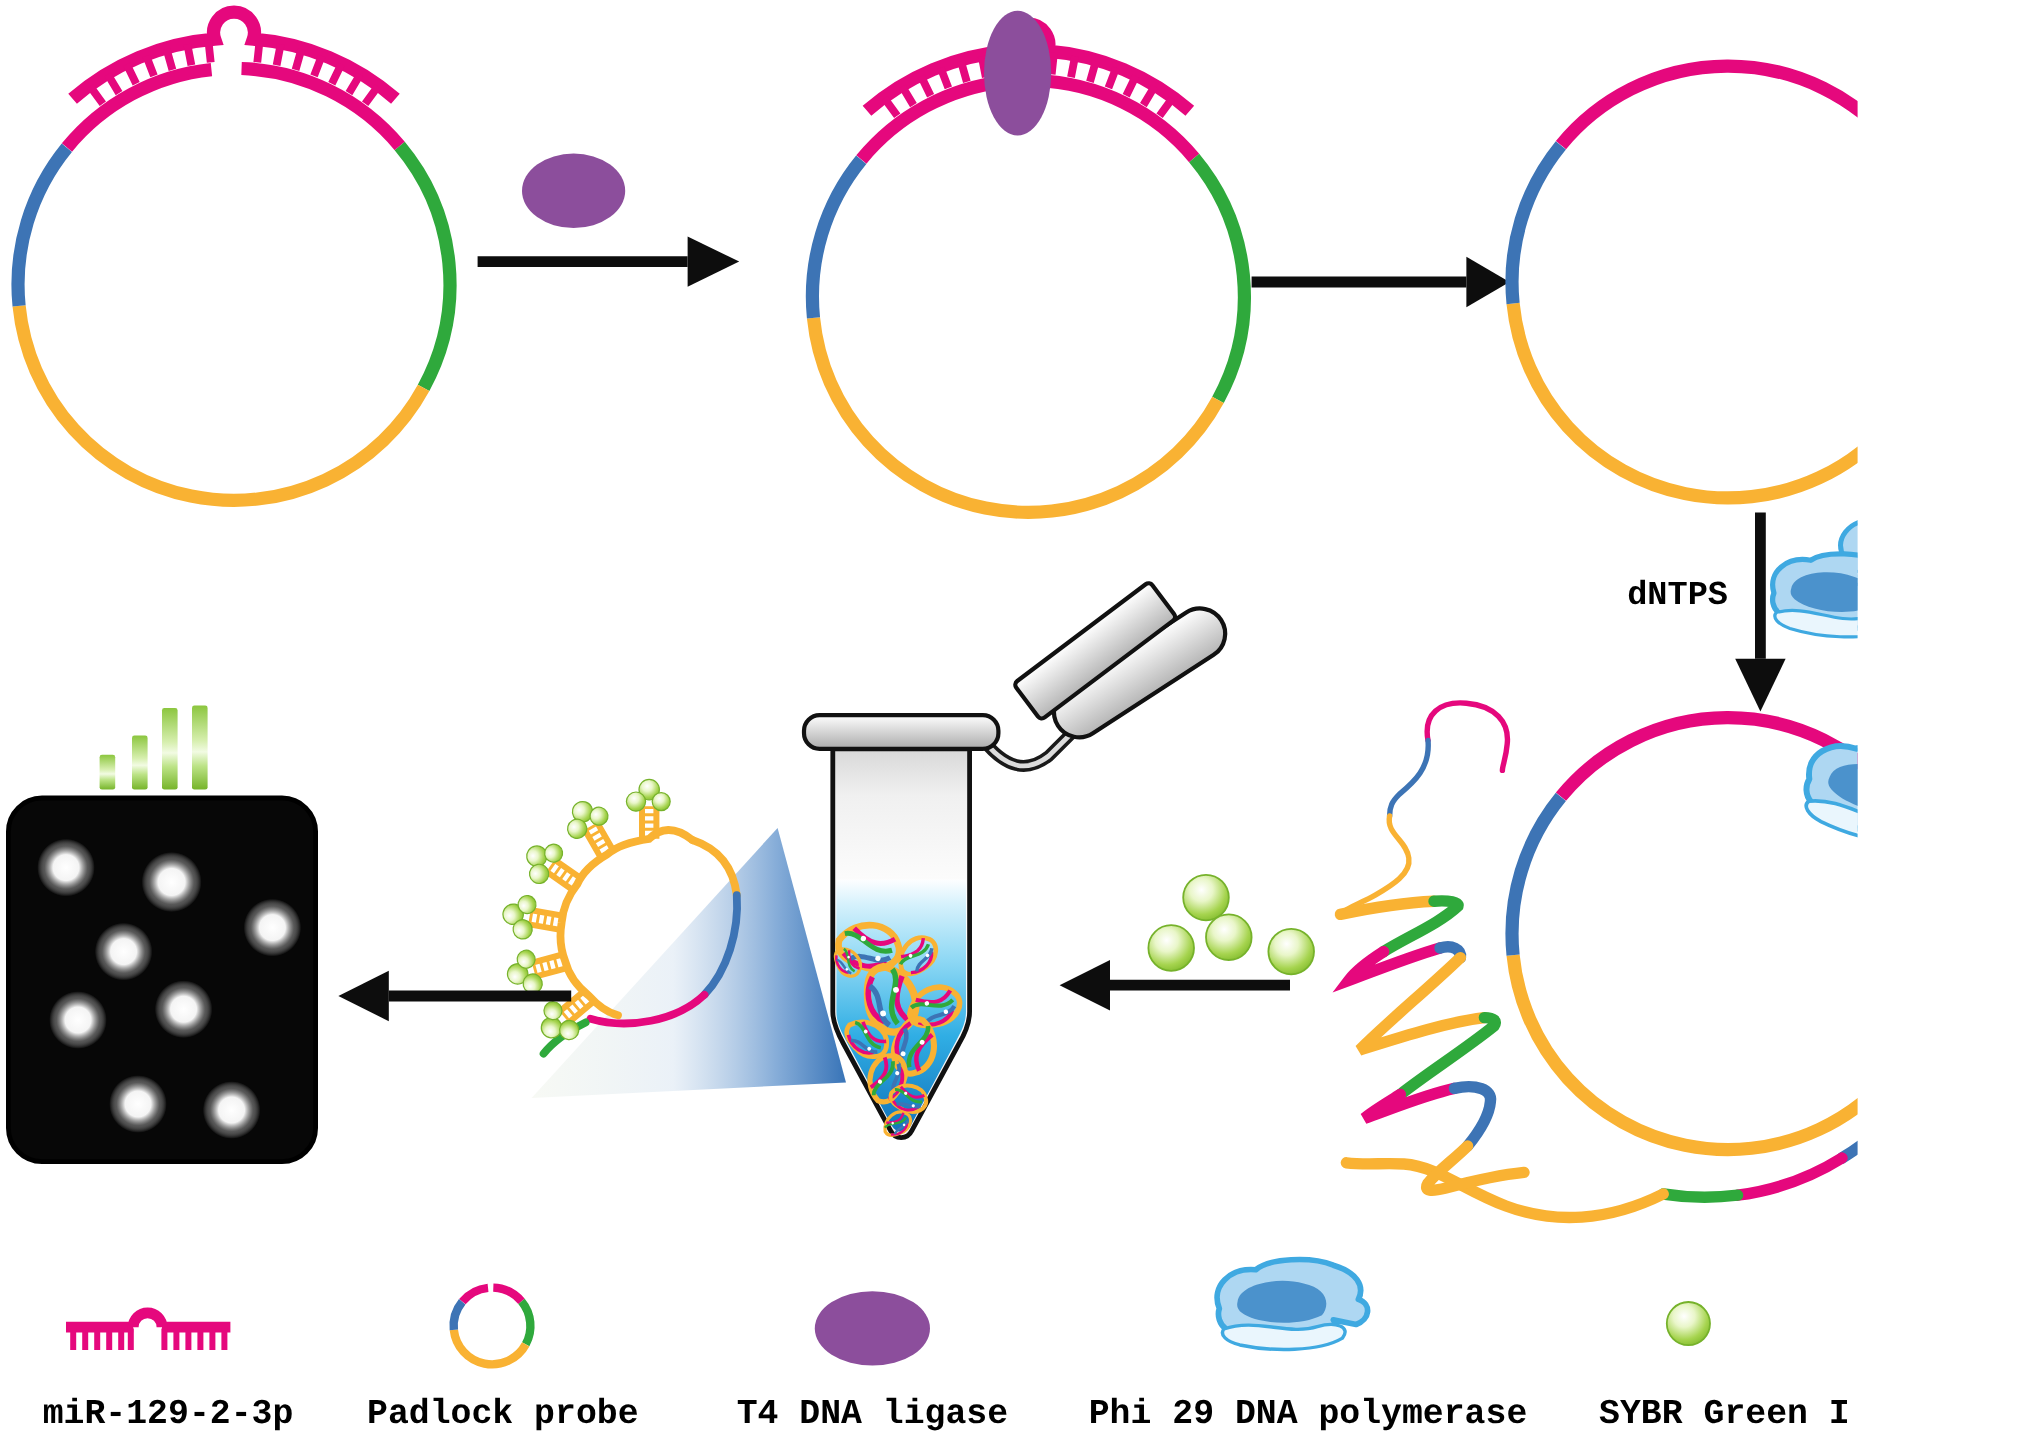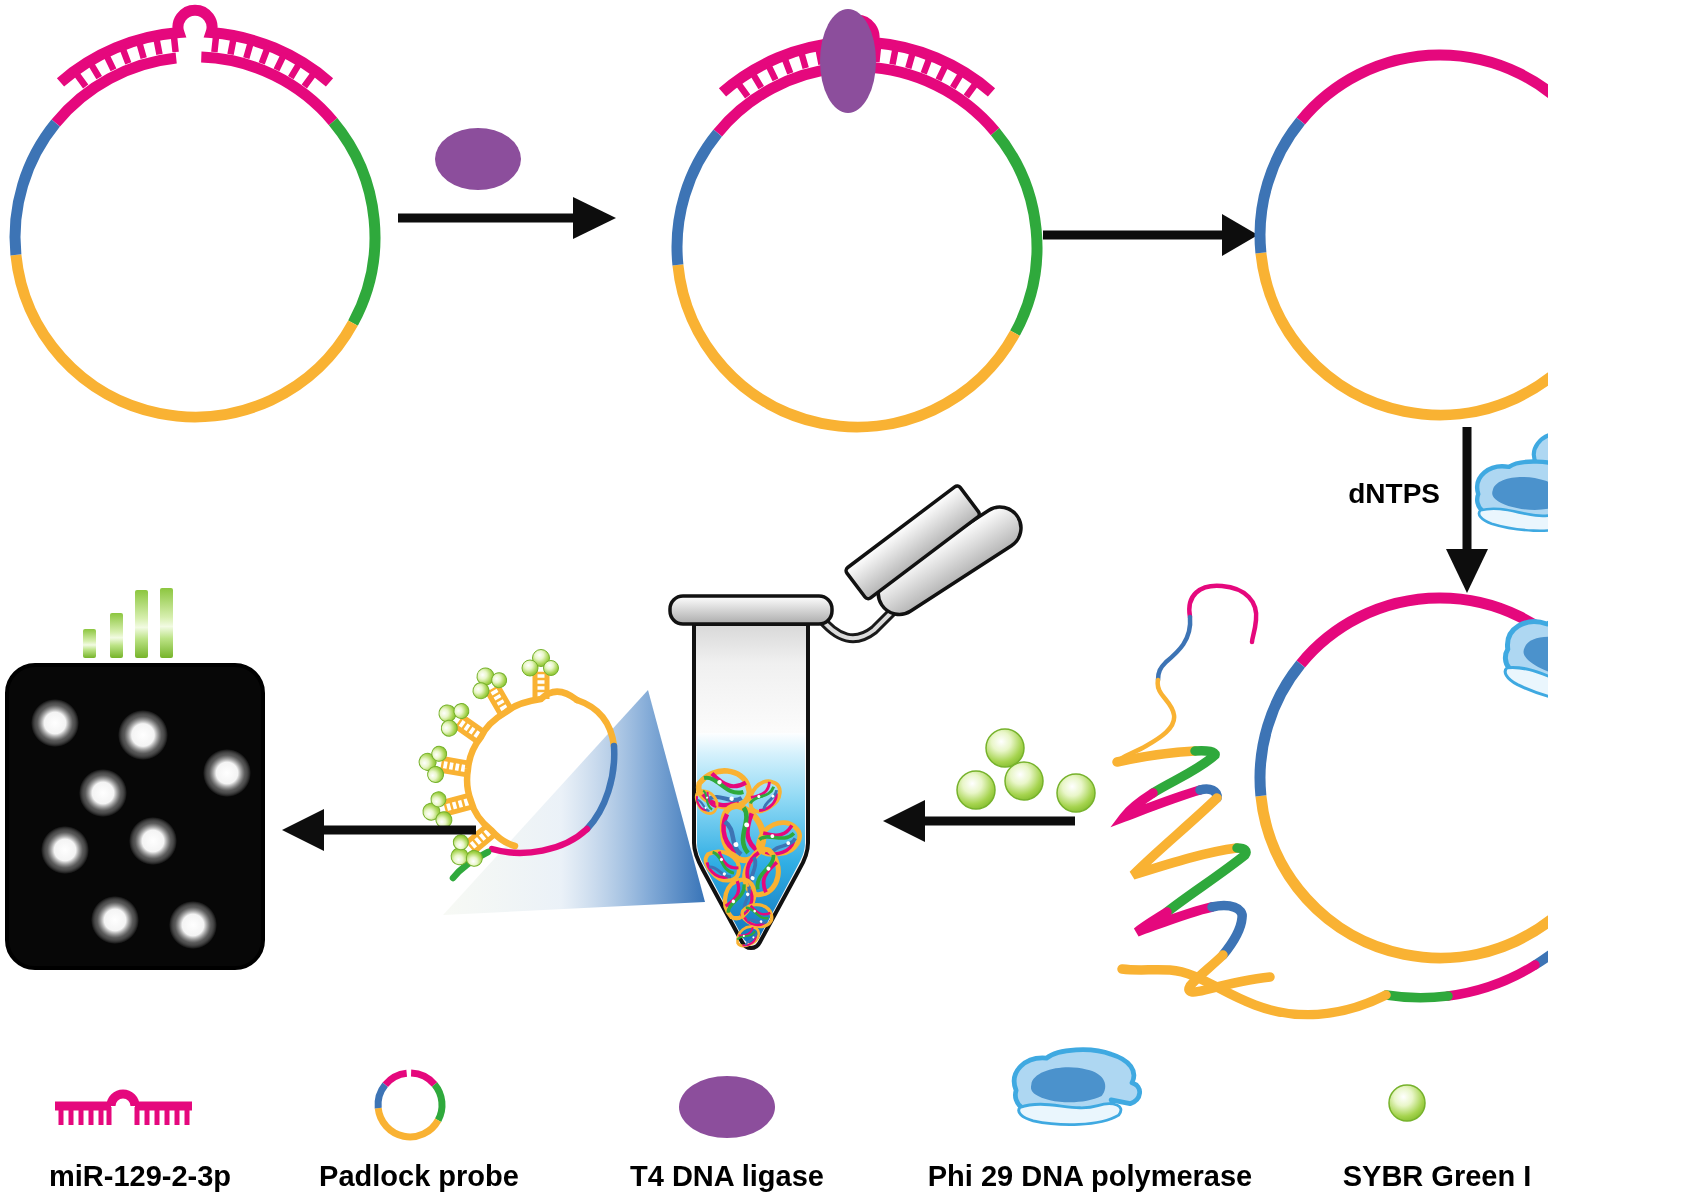--- a/index.html
+++ b/index.html
@@ -1,17 +1,17 @@
 <!DOCTYPE html>
 <html><head>
 <meta charset="utf-8">
 <style>
   html,body{margin:0;padding:0;background:#ffffff;}
   .stage{position:relative;width:1548px;height:1196px;background:#ffffff;overflow:hidden;
-         font-family:Liberation Sans, sans-serif;}
+         font-family:Liberation Mono, monospace;}
   svg{position:absolute;left:0;top:0;}
   .pink{stroke:#E5087D}.blue{stroke:#3D74B5}.green{stroke:#2FA93C}.yellow{stroke:#F9B233}
   .seg{fill:none;stroke-width:11;}
   .seg-mini{fill:none;stroke-width:7;}
   .thin{fill:none;stroke-width:4.5;stroke-linecap:round;}
   .zig{fill:none;stroke-width:9.5;stroke-linecap:round;}
   .rcp{fill:none;stroke-width:6.5;stroke-linecap:round;}
   .arrow-line{stroke:#0d0d0d;stroke-width:9;}
   .arrow-head{fill:#0d0d0d;}
   .label{fill:#000000;font-weight:bold;font-size:29px;}

